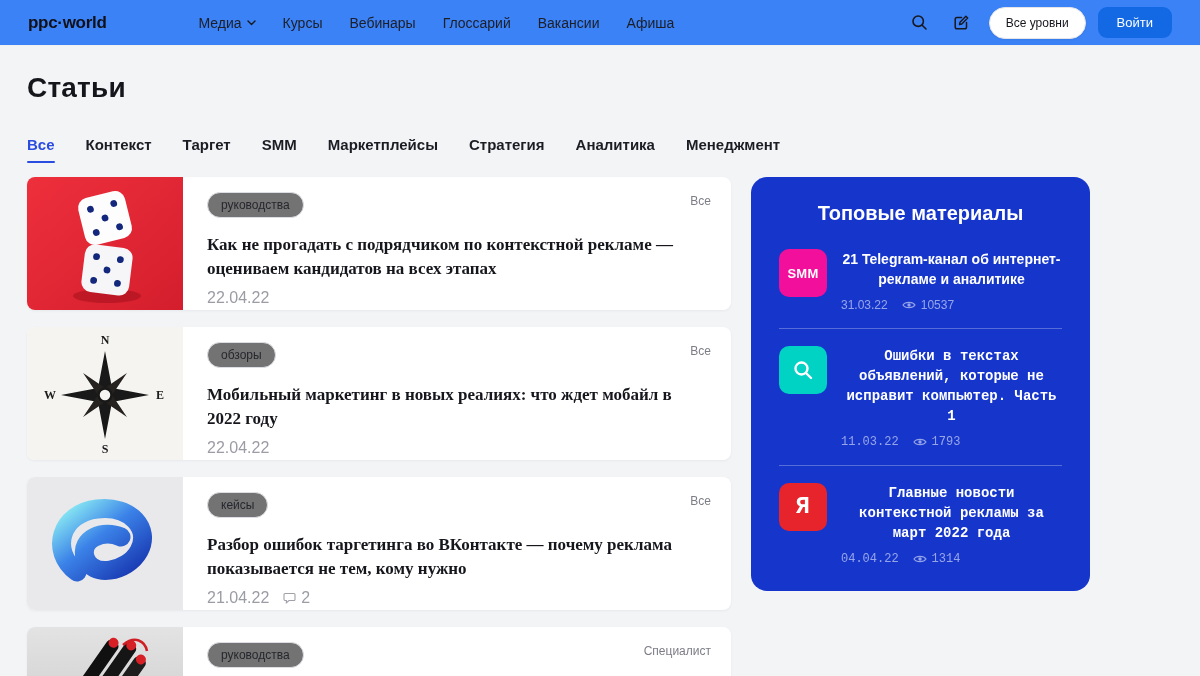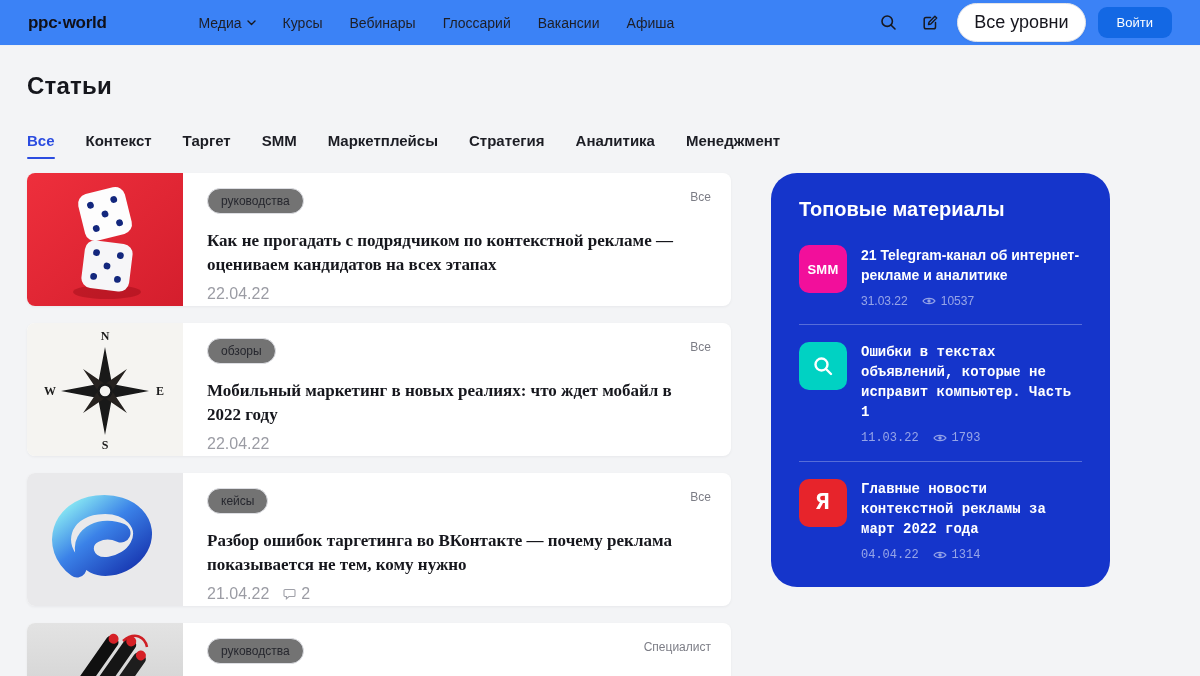--- a/index.html
+++ b/index.html
@@ -17,31 +17,31 @@
     height: 46px; background: #3b82f6; border-bottom: 1px solid #eef0f2;
     display: flex; align-items: center; padding: 0 28px;
   }
   .logo { font-size: 17px; font-weight: 800; letter-spacing: -0.3px; color: #101018; }
   .nav { display: flex; gap: 27px; margin-left: 92px; }
   .nav-item { font-size: 14px; font-weight: 500; color: #1d1e26; display: flex; align-items: center; gap: 5px; }
   .hdr-right { margin-left: auto; display: flex; align-items: center; gap: 12px; }
   .icon-btn { width: 30px; height: 30px; border: none; background: none; display: flex; align-items: center; justify-content: center; padding: 0; }
   .pill-btn {
     border: 1px solid #e3e4e8; background: #fff; border-radius: 999px;
-    padding: 8px 16px; font-size: 18px; font-weight: 500; color: #16161e;
+    padding: 8px 16px; font-size: 12px; font-weight: 500; color: #16161e;
     box-shadow: 0 1px 2px rgba(16,24,40,.05);
   }
   .login-btn {
     background: #1368e4; color: #fff; border: none; border-radius: 9px;
     padding: 8px 19px; font-size: 13px; font-weight: 500;
   }
 
   
   .page { padding: 0 27px; }
-  .page-title { font-size: 24px; font-weight: 700; color: #15161c; margin-top: 26px; letter-spacing: .2px; }
+  .page-title { font-size: 28px; font-weight: 700; color: #15161c; margin-top: 26px; letter-spacing: .2px; }
 
   .tabs { display: flex; gap: 31px; margin-top: 32px; }
   .tab { font-size: 15px; font-weight: 600; color: #1c1d24; position: relative; padding-bottom: 10px; cursor: pointer; }
   .tab.active { color: #2b4ce0; }
   .tab.active::after { content: ""; position: absolute; left: 0; right: 0; bottom: 0; height: 2.5px; background: #2b4ce0; border-radius: 2px; }
 
   .content { display: flex; align-items: flex-start; margin-top: 14px; }
 
   
   .cards { width: 704px; }
@@ -57,22 +57,22 @@
     display: inline-block; border: 1px solid #dddee3; border-radius: 999px;
     padding: 5px 13px; font-size: 12px; color: #26272e; background: #737373; cursor: pointer; text-align: center;
   }
   .level { position: absolute; top: 17px; right: 20px; font-size: 12px; color: #7c7d86; }
   .card-title { margin-top: 15px; font-size: 17px; line-height: 1.42; font-weight: 700; color: #16171d; padding-right: 8px; font-family: Liberation Serif, serif; }
   .meta { margin-top: 8px; display: flex; align-items: center; gap: 14px; font-size: 16px; color: #9b9ca4; }
   .comments { display: flex; align-items: center; gap: 5px; color: #9b9ca4; }
 
   
   .sidebar {
-    width: 339px; margin-left: 40px; background: #1535cb; border-radius: 26px;
-    padding: 25px 28px 9px; color: #fff;
+    width: 339px; margin-left: 20px; background: #1535cb; border-radius: 16px;
+    padding: 25px 28px 9px; color: #fff; text-align: center;
   }
   .sb-title { font-size: 20px; font-weight: 700; margin-bottom: 7px; }
   .sb-item { display: flex; gap: 14px; padding: 17px 0 16px; cursor: pointer; }
   .sb-item + .sb-item { border-top: 1px solid rgba(255,255,255,.28); font-family: Liberation Mono, monospace; }
   .sb-icon {
     flex: 0 0 48px; width: 48px; height: 48px; border-radius: 10px;
     display: flex; align-items: center; justify-content: center;
     font-weight: 800; font-size: 13px; color: #fff; letter-spacing: .3px;
   }
   .sb-icon.smm { background: #f20f9b; }

